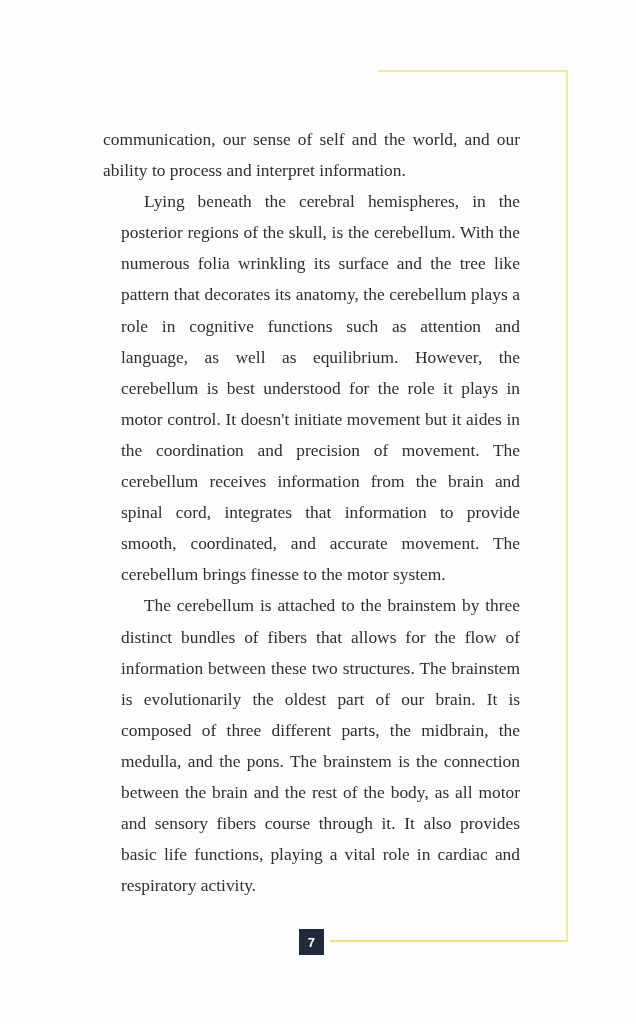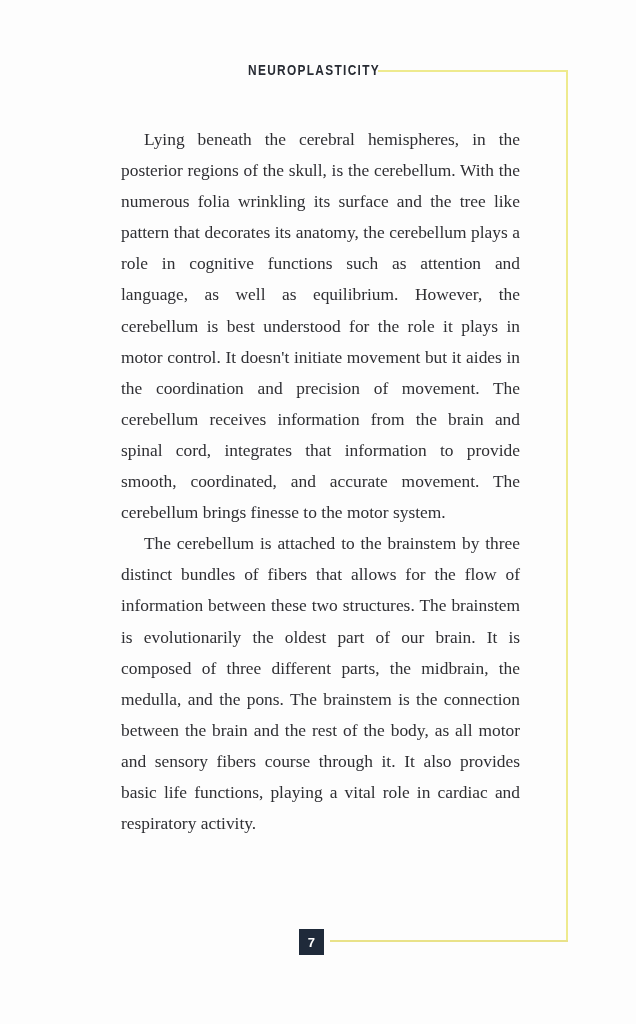--- a/index.html
+++ b/index.html
@@ -114,28 +114,26 @@
     align-items: center;
     justify-content: center;
     letter-spacing: 0.3px;
   }
 </style>
 </head>
 <body>
 
 <div class="page">
 
-  <div class="running-head">
-    <div class="running-head-title">NEUROPLASTICITY</div>
-  </div>
 
   <div class="rule-top"></div>
   <div class="rule-right"></div>
   <div class="rule-bottom"></div>
 
   <div class="body-col">
+    <p class="para">communication, our sense of self and the world, and our ability to process and interpret information.</p>
     <p class="para indent">Lying beneath the cerebral hemispheres, in the posterior regions of the skull, is the cerebellum. With the numerous folia wrinkling its surface and the tree like pattern that decorates its anatomy, the cerebellum plays a role in cognitive functions such as attention and language, as well as equilibrium. However, the cerebellum is best understood for the role it plays in motor control. It doesn't initiate movement but it aides in the coordination and precision of movement. The cerebellum receives information from the brain and spinal cord, integrates that information to provide smooth, coordinated, and accurate movement. The cerebellum brings finesse to the motor system.</p>
     <p class="para indent">The cerebellum is attached to the brainstem by three distinct bundles of fibers that allows for the flow of information between these two structures. The brainstem is evolutionarily the oldest part of our brain. It is composed of three different parts, the midbrain, the medulla, and the pons. The brainstem is the connection between the brain and the rest of the body, as all motor and sensory fibers course through it. It also provides basic life functions, playing a vital role in cardiac and respiratory activity.</p>
   </div>
 
   <div class="folio">7</div>
 
 </div>
 
 </body></html>

